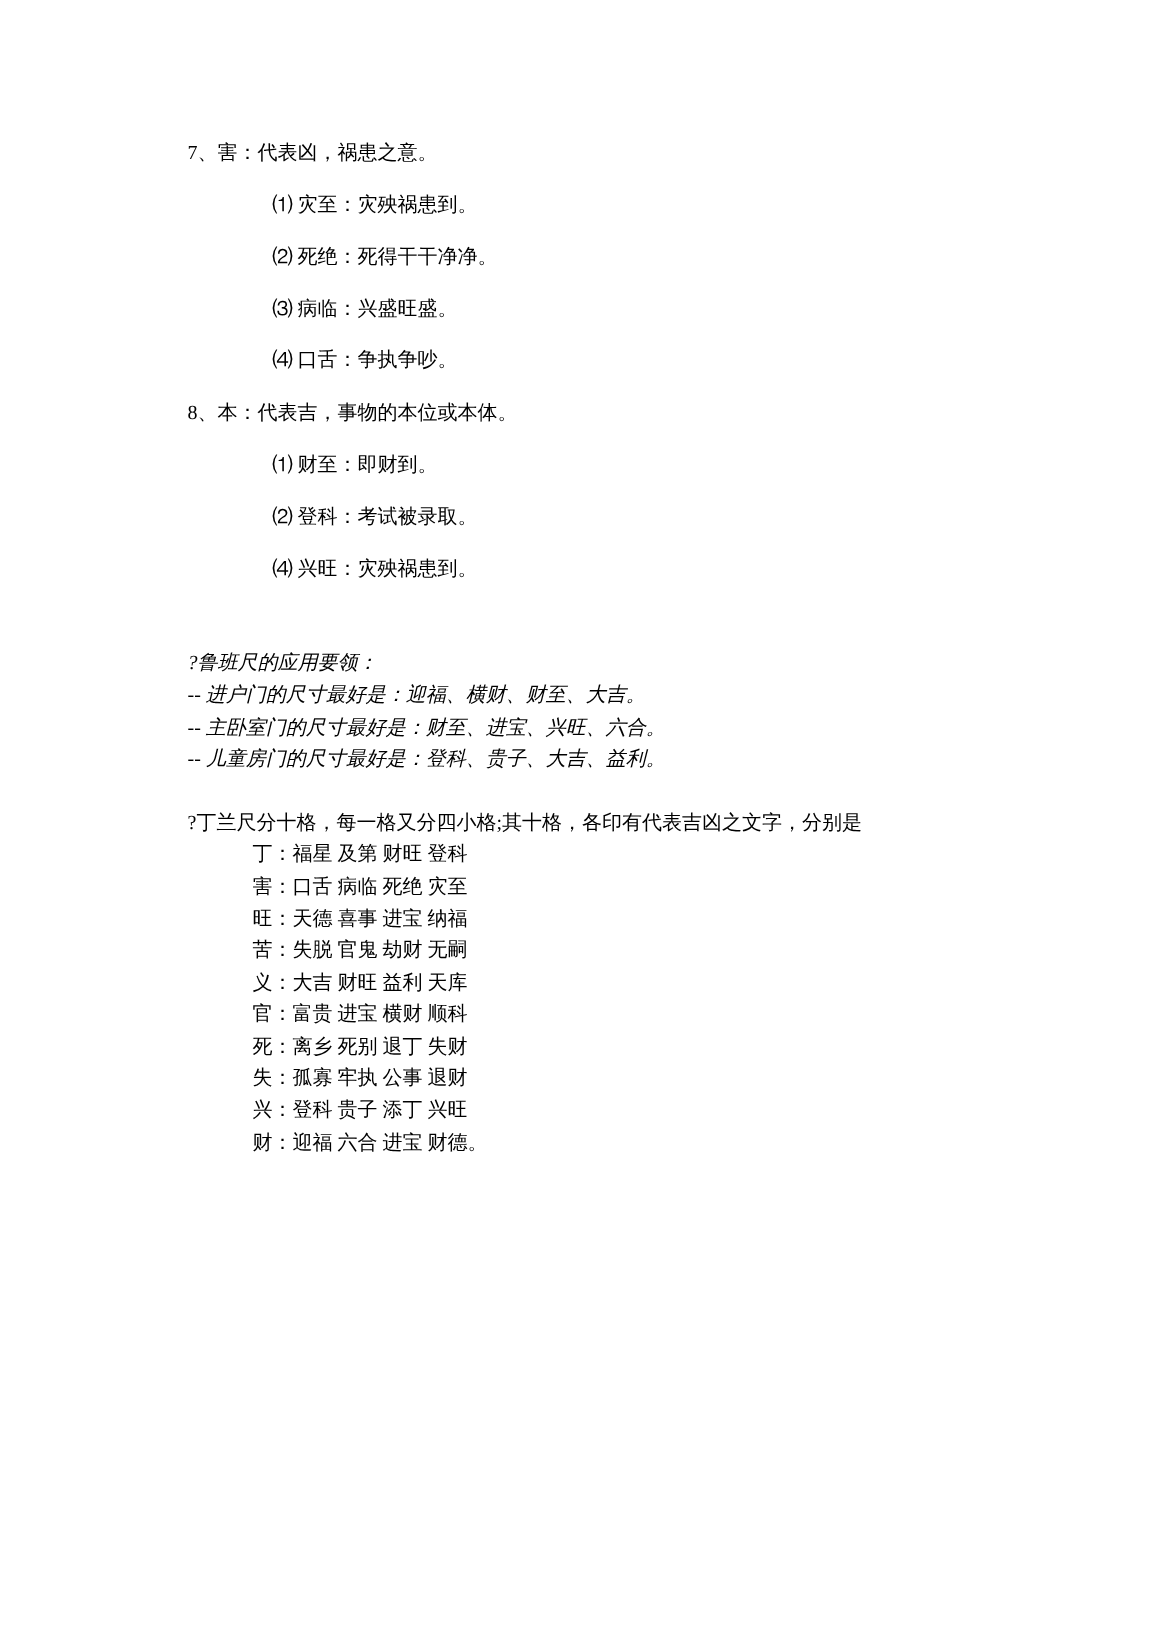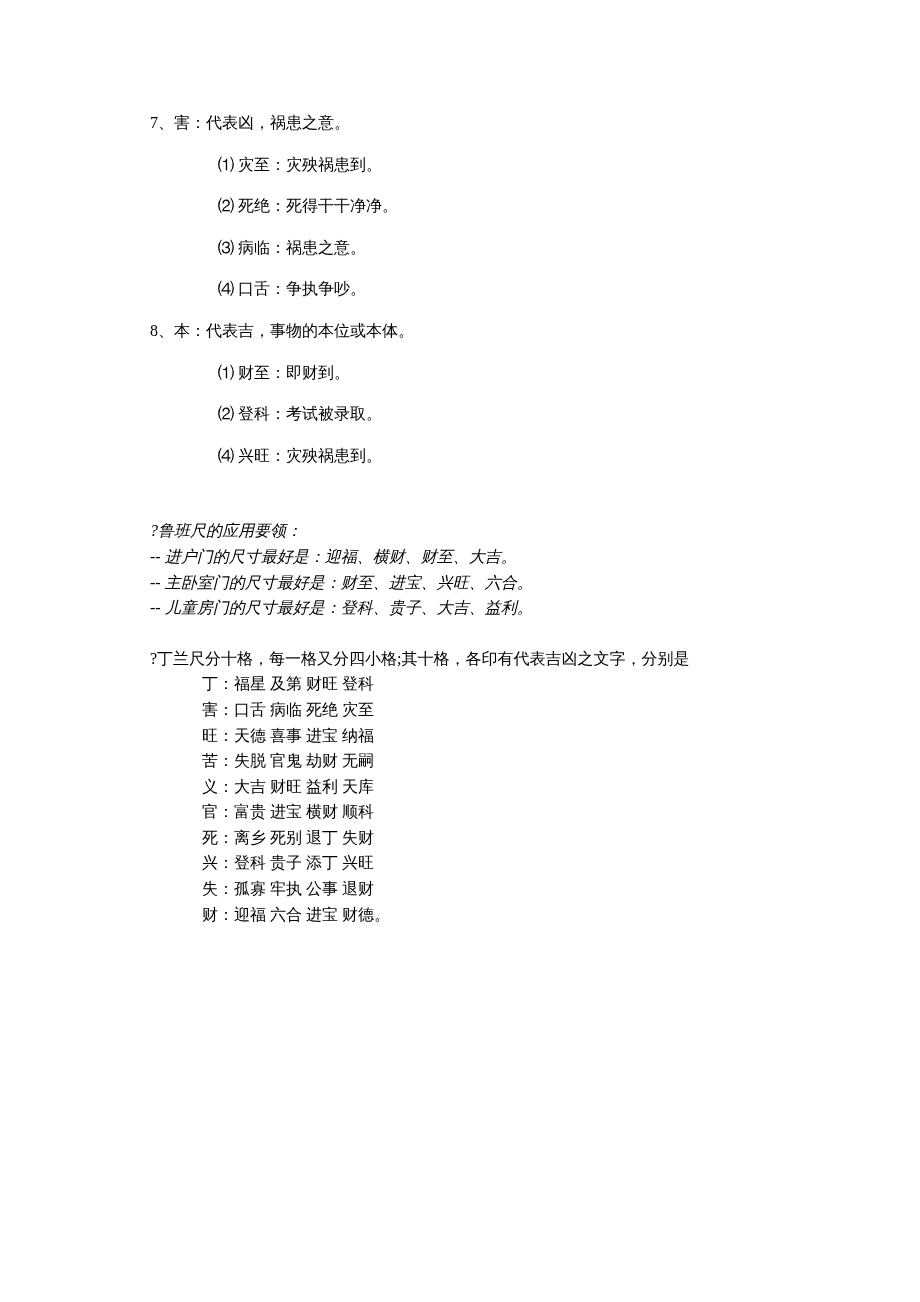--- a/index.html
+++ b/index.html
@@ -36,21 +36,21 @@
       padding-left: 52px;
     }
   </style>
 </head>
 <body>
 
 <div>
   <p class="main-item">7、害：代表凶，祸患之意。</p>
   <p class="sub-item">⑴ 灾至：灾殃祸患到。</p>
   <p class="sub-item">⑵ 死绝：死得干干净净。</p>
-  <p class="sub-item">⑶ 病临：祸患之意。</p>
+  <p class="sub-item">⑶ 病临：兴盛旺盛。</p>
   <p class="sub-item">⑷ 口舌：争执争吵。</p>
 </div>
 
 <div>
   <p class="main-item">8、本：代表吉，事物的本位或本体。</p>
   <p class="sub-item">⑴ 财至：即财到。</p>
   <p class="sub-item">⑵ 登科：考试被录取。</p>
   <p class="sub-item">⑷ 兴旺：灾殃祸患到。</p>
 </div>
 
@@ -63,16 +63,16 @@
 
 <div class="dinglan-section">
   <p class="application-line">?丁兰尺分十格，每一格又分四小格;其十格，各印有代表吉凶之文字，分别是</p>
   <p class="dinglan-item">丁：福星  及第  财旺  登科</p>
   <p class="dinglan-item">害：口舌  病临  死绝  灾至</p>
   <p class="dinglan-item">旺：天德  喜事  进宝  纳福</p>
   <p class="dinglan-item">苦：失脱  官鬼  劫财  无嗣</p>
   <p class="dinglan-item">义：大吉  财旺  益利  天库</p>
   <p class="dinglan-item">官：富贵  进宝  横财  顺科</p>
   <p class="dinglan-item">死：离乡  死别  退丁  失财</p>
+  <p class="dinglan-item">失：孤寡  牢执  公事  退财</p>
   <p class="dinglan-item">兴：登科  贵子  添丁  兴旺</p>
-  <p class="dinglan-item">失：孤寡  牢执  公事  退财</p>
   <p class="dinglan-item">财：迎福  六合  进宝  财德。</p>
 </div>
 
 </body></html>

